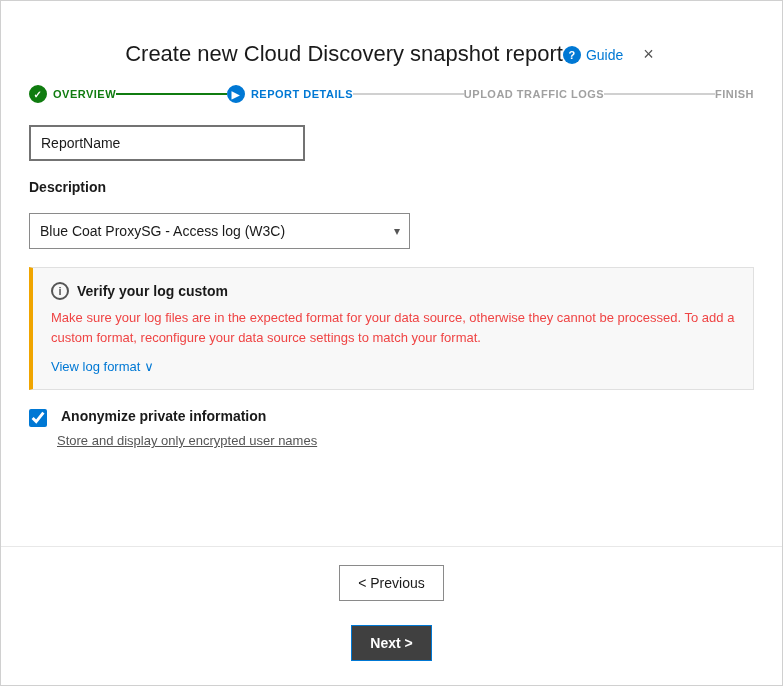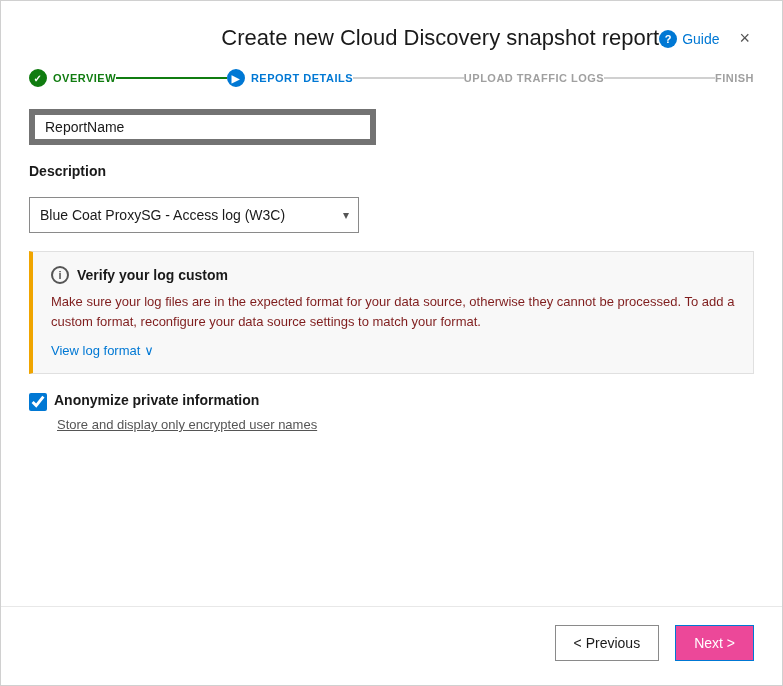--- a/index.html
+++ b/index.html
@@ -124,32 +124,32 @@
       font-weight: 600;
       color: #1a1a1a;
       margin-bottom: 6px;
       display: block;
     }
     .required-star {
       color: #c00;
       margin-left: 2px;
     }
     .form-input {
-      width: 347px;
+      width: 276px;
       height: 36px;
-      border: 6px solid #737373;
+      border: 2px solid #737373;
       padding: 0 10px;
       font-size: 14px;
       color: #1a1a1a;
       outline: none;
       background: #fff;
     }
     .form-select-wrap {
       position: relative;
-      width: 330px;
+      width: 381px;
     }
     .form-select {
       width: 100%;
       height: 36px;
       border: 1px solid #8a8a8a;
       padding: 0 32px 0 10px;
       font-size: 14px;
       color: #1a1a1a;
       background: #fff;
       appearance: none;
@@ -190,38 +190,38 @@
       display: flex;
       align-items: center;
       justify-content: center;
       font-size: 11px;
       font-weight: bold;
       color: #555;
       flex-shrink: 0;
     }
     .info-box-text {
       font-size: 13px;
-      color: #7f1d1d;
+      color: #ef4444;
       line-height: 1.5;
       margin-bottom: 10px;
     }
     .view-log-link {
       font-size: 13px;
       color: #0078d4;
       cursor: pointer;
       text-decoration: none;
       display: inline-flex;
       align-items: flex-end;
       gap: 4px;
     }
     
     .checkbox-row {
       display: flex;
       align-items: flex-start;
-      gap: 7px;
+      gap: 14px;
       margin: 10px 0 6px 0;
     }
     .checkbox-input {
       width: 18px;
       height: 18px;
       accent-color: #0078d4;
       flex-shrink: 0;
       margin-top: 1px;
       cursor: pointer;
     }
@@ -235,46 +235,49 @@
       color: #555;
       margin-left: 28px;
       margin-top: 2px;
       text-decoration: underline;
     }
     
     .dialog-footer {
       display: flex;
       justify-content: flex-end;
       align-items: center;
-      gap: 16px;
+      gap: 24px;
       padding: 18px 28px 24px 28px;
       border-top: 1px solid #e8e8e8;
       margin-top: 10px;
+      flex-direction: column;
     }
     .btn {
       height: 36px;
       padding: 0 18px;
       font-size: 14px;
       cursor: pointer;
       border: 1px solid #8a8a8a;
       background: #fff;
       color: #1a1a1a;
       display: flex;
       align-items: center;
       gap: 4px;
     }
     .btn-primary {
-      background: #ec4899;
+      background: #404040;
       color: #fff;
       border-color: #0078d4;
+      font-weight: bold;
     }
     .header-top {
       display: flex;
-      justify-content: flex-end;
-      align-items: center;
+      justify-content: center;
+      align-items: center;
+      margin-top: 16px;
     }
     .header-right {
       display: flex;
       align-items: center;
       gap: 16px;
     }
   </style>
 </head>
 <body>
 

